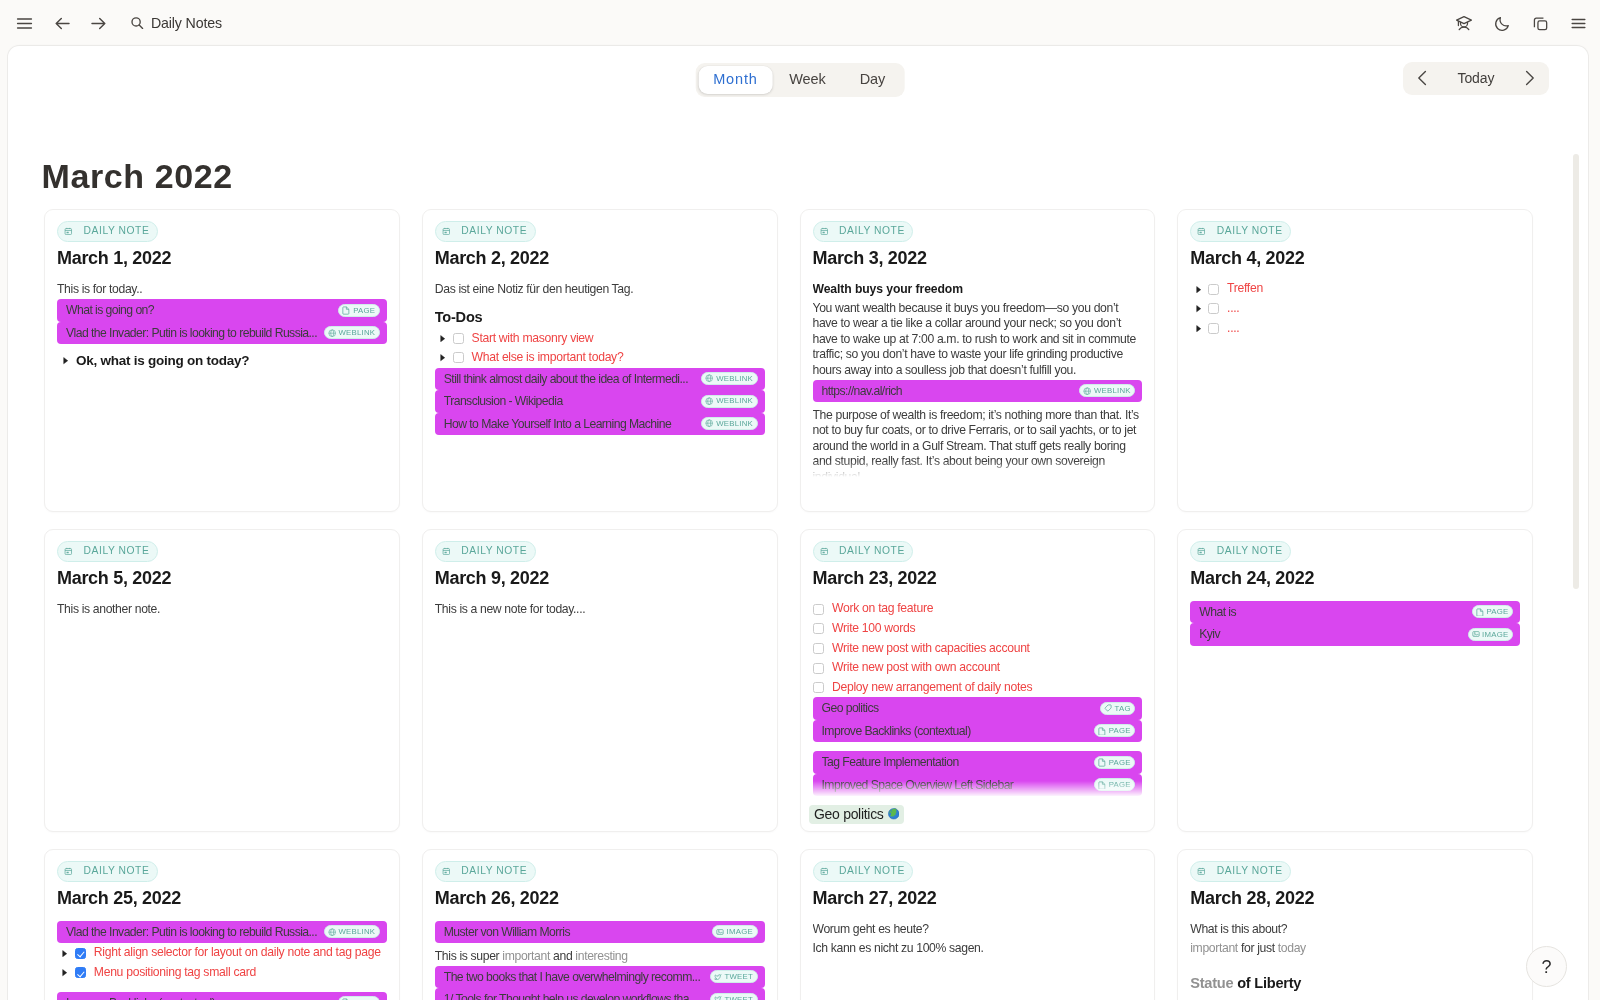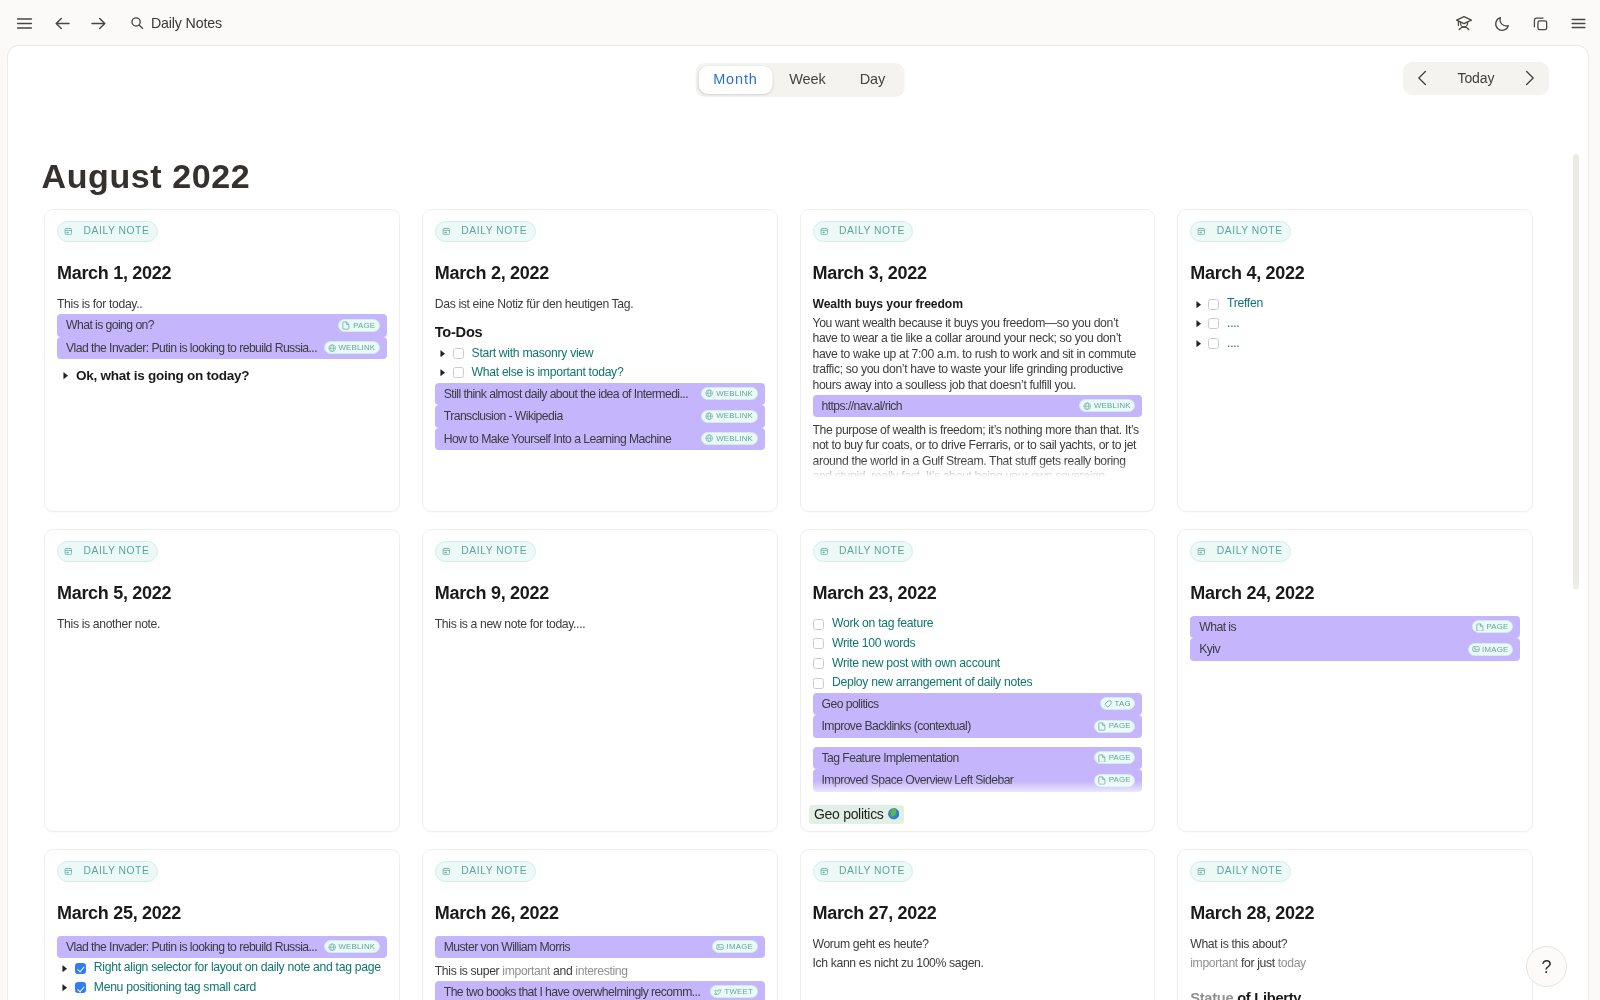--- a/index.html
+++ b/index.html
@@ -71,54 +71,54 @@
   .card-inner { position:absolute; left:12px; right:12px; top:10.5px; height:258px;
                 overflow:hidden;
                 -webkit-mask-image: linear-gradient(to bottom, #000 240px, rgba(0,0,0,0) 256px);
                 mask-image: linear-gradient(to bottom, #000 240px, rgba(0,0,0,0) 256px); }
   .card-footer { position:absolute; left:8.5px; right:12px; bottom:7.2px; }
 
   .badge { display:inline-flex; align-items:center; gap:11px;
            border:1px solid #cfeeea; background:#ecf9f7; color:#5aa79a;
            border-radius:999px; padding:0 7.5px 0 6px; height:21px; font-size:10.3px;
            letter-spacing:0.55px; font-weight:400; line-height:1; }
-  .card-title { font-size:18px; font-weight:bold; color:#1a1a1a; margin-top:22px;
+  .card-title { font-size:18px; font-weight:bold; color:#1a1a1a; margin-top:7px;
                 letter-spacing:-0.3px; line-height:1.08; }
 
   .body { margin-top:13px; }
   .body > .todo:first-child { margin-top:-1.5px; }
   .p { font-size:12.2px; letter-spacing:-0.35px; line-height:15.5px; color:#3c3c3c;
        margin:0; padding:1.5px 0; }
   .p.h3 { font-weight:bold; font-size:12.2px; color:#1a1a1a; letter-spacing:-0.1px; }
   .p.h2 { font-weight:bold; font-size:14.6px; color:#1a1a1a; padding:10px 0 3px; letter-spacing:-0.25px; line-height:1.1; }
   .muted { color:#919191; }
 
   .todo + .reflink, .bullet + .reflink { margin-top:0; }
   .reflink + .p { margin-top:4px; }
   .p + .reflink { margin-top:0px; }
-  .reflink { display:flex; align-items:center; background:#c4b5fd; border-radius:4px;
+  .reflink { display:flex; align-items:center; background:#d946ef; border-radius:4px;
              padding:4px 7px 4.5px 9px; gap:5px;justify-content:center; }
   .reflink .rl-text { font-size:12.2px; letter-spacing:-0.56px; color:#3c3c3c; white-space:nowrap;
                       overflow:hidden; text-overflow:ellipsis; flex:1; }
   .tagpill { display:inline-flex; align-items:center; gap:2.5px;
              border:1px solid #cfeeea; background:#ecf9f7; color:#5aa79a;
              border-radius:999px; padding:0 3.5px 0 3px; height:13px; font-size:7.8px;
              letter-spacing:0.25px; font-weight:500; flex:none; line-height:1; }
 
   .todo { display:flex; align-items:center; gap:8px; padding:2.05px 0 2.05px 0.5px; }
   .todo.has-caret { padding-left:5.3px; }
   .todo .caret + .cbox { margin-left:-2.5px; }
   .caret { width:7px; flex:none; color:#222; line-height:0; }
   .cbox { width:11px; height:11px; border:1px solid #cbcbcb; border-radius:2.5px;
           flex:none; background:#fff; }
   .cbox.checked { background:#2f7cf6; border-color:#2f7cf6; position:relative; }
   .cbox.checked:after { content:""; position:absolute; left:3.2px; top:1.2px;
           width:3px; height:5.6px; border:solid #fff; border-width:0 1.5px 1.5px 0;
           transform:rotate(40deg); }
-  .todo .t-text { font-size:12.2px; letter-spacing:-0.3px; color:#0f766e; line-height:15.5px; }
+  .todo .t-text { font-size:12.2px; letter-spacing:-0.3px; color:#ef4444; line-height:15.5px; }
 
   .bullet { display:flex; align-items:center; gap:6.5px; padding:9px 0 2px 5.5px; }
   .bullet .b-text { font-size:13.5px; font-weight:bold; color:#1a1a1a; letter-spacing:-0.25px; }
 
   .greentag { display:inline-flex; align-items:center; gap:4px;
               background:#e2efe4; color:#1f1f1f; border-radius:4px;
               padding:0 5px; height:19px; font-size:14px; letter-spacing:-0.3px;
               line-height:19px; }
   .greentag .emoji { font-size:12px; line-height:1; position:relative; top:0.5px; }
 
@@ -205,21 +205,21 @@
     </div>
     <div class="today">Today</div>
     <div class="navbtn">
       <svg width="16" height="16" viewBox="0 0 16 16" fill="none" stroke="currentColor" stroke-width="1.4" stroke-linecap="round" stroke-linejoin="round">
           <path d="M5.6 1.4 12.2 8l-6.6 6.6"></path>
         </svg>
     </div>
   </div>
 
 
-  <div class="monthtitle">August 2022</div>
+  <div class="monthtitle">March 2022</div>
 
   <div class="grid" id="grid">
       <div class="card">
         <div class="card-inner"><div class="badge">
             <span style="display:flex">
               <svg width="8.6" height="8.6" viewBox="0 0 12 12" fill="none" stroke="currentColor" stroke-width="1" stroke-linejoin="round">
                 <rect x="1.5" y="2.1" width="9" height="8.5" rx="1.5"></rect>
                 <path d="M1.5 4.8h9M3.9 1.2v1.7M8.1 1.2v1.7"></path>
                 <rect x="3.5" y="6.5" width="3.1" height="2.3" rx=".5" fill="currentColor" stroke="none" opacity=".9"></rect>
               </svg>
@@ -430,20 +430,24 @@
             </span>
             <span>DAILY NOTE</span>
           </div><div class="card-title">March 23, 2022</div><div class="body">
             <div class="todo">
               <span class="cbox"></span>
               <span class="t-text">Work on tag feature</span>
             </div>
             <div class="todo">
               <span class="cbox"></span>
               <span class="t-text">Write 100 words</span>
+            </div>
+            <div class="todo">
+              <span class="cbox"></span>
+              <span class="t-text">Write new post with capacities account</span>
             </div>
             <div class="todo">
               <span class="cbox"></span>
               <span class="t-text">Write new post with own account</span>
             </div>
             <div class="todo">
               <span class="cbox"></span>
               <span class="t-text">Deploy new arrangement of daily notes</span>
             </div>
             <div class="reflink">

